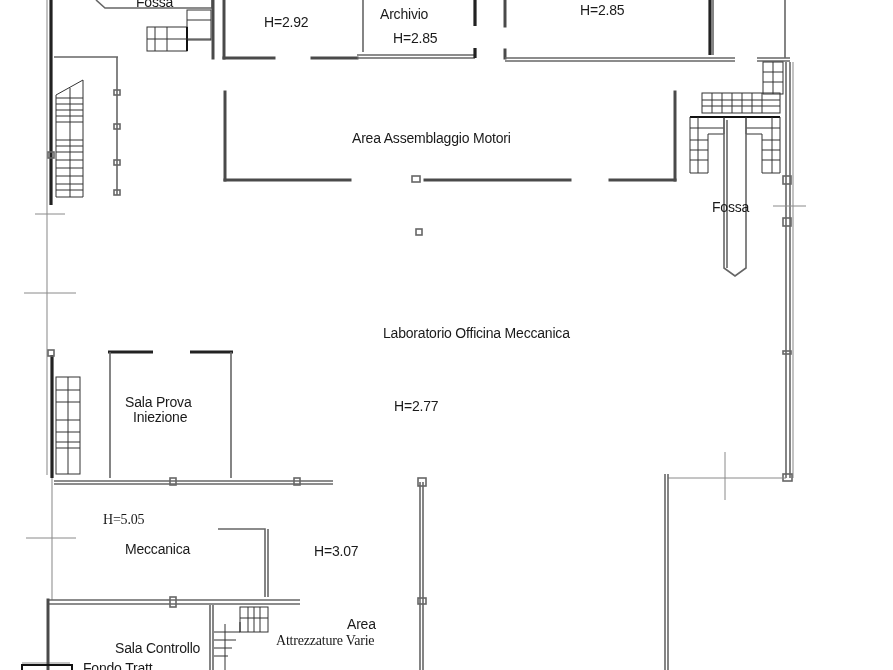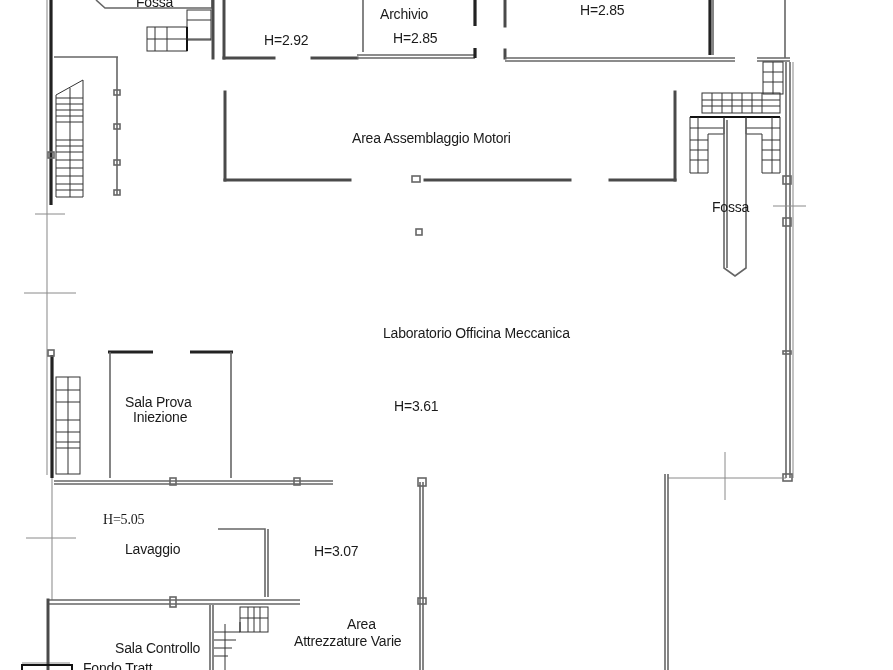--- a/index.html
+++ b/index.html
@@ -198,30 +198,30 @@
   <g>
     <line class="wt" x1="420" y1="482" x2="420" y2="670"></line>
     <line class="wt" x1="423" y1="482" x2="423" y2="670"></line>
     <rect class="wt" x="418" y="478" width="8" height="8"></rect>
     <rect class="wt" x="418" y="598" width="8" height="6"></rect>
   </g>
 </svg>
 
 <div>
   <span class="lbl" style="left:136px;top:-6px;">Fossa</span>
-  <span class="lbl" style="left:264px;top:14px;margin-top:18px;">H=2.92</span>
+  <span class="lbl" style="left:264px;top:14px;">H=2.92</span>
   <span class="lbl" style="left:380px;top:6px;text-align:right;">Archivio</span>
   <span class="lbl" style="left:393px;top:30px;">H=2.85</span>
   <span class="lbl" style="left:580px;top:2px;">H=2.85</span>
   <span class="lbl" style="left:352px;top:106px;margin-top:24px;">Area Assemblaggio Motori</span>
   <span class="lbl" style="left:712px;top:199px;">Fossa</span>
   <span class="lbl" style="left:383px;top:325px;">Laboratorio Officina Meccanica</span>
-  <span class="lbl" style="left:394px;top:398px;">H=3.61</span>
+  <span class="lbl" style="left:394px;top:398px;">H=2.77</span>
   <span class="lbl" style="left:125px;top:394px;">Sala Prova</span>
   <span class="lbl" style="left:133px;top:409px;">Iniezione</span>
   <span class="lbl" style="left:103px;top:512px;font-family:Liberation Serif, serif;">H=5.05</span>
-  <span class="lbl" style="left:125px;top:541px;">Lavaggio</span>
+  <span class="lbl" style="left:125px;top:541px;">Meccanica</span>
   <span class="lbl" style="left:314px;top:543px;">H=3.07</span>
   <span class="lbl" style="left:347px;top:587px;margin-top:29px;">Area</span>
-  <span class="lbl" style="left:294px;top:633px;">Attrezzature Varie</span>
+  <span class="lbl" style="left:276px;top:633px;font-family:Liberation Serif, serif;">Attrezzature Varie</span>
   <span class="lbl" style="left:83px;top:640px;margin-left:32px;">Sala Controllo</span>
   <span class="lbl" style="left:83px;top:660px;">Fondo Tratt...</span>
 </div>
 
 </body></html>

